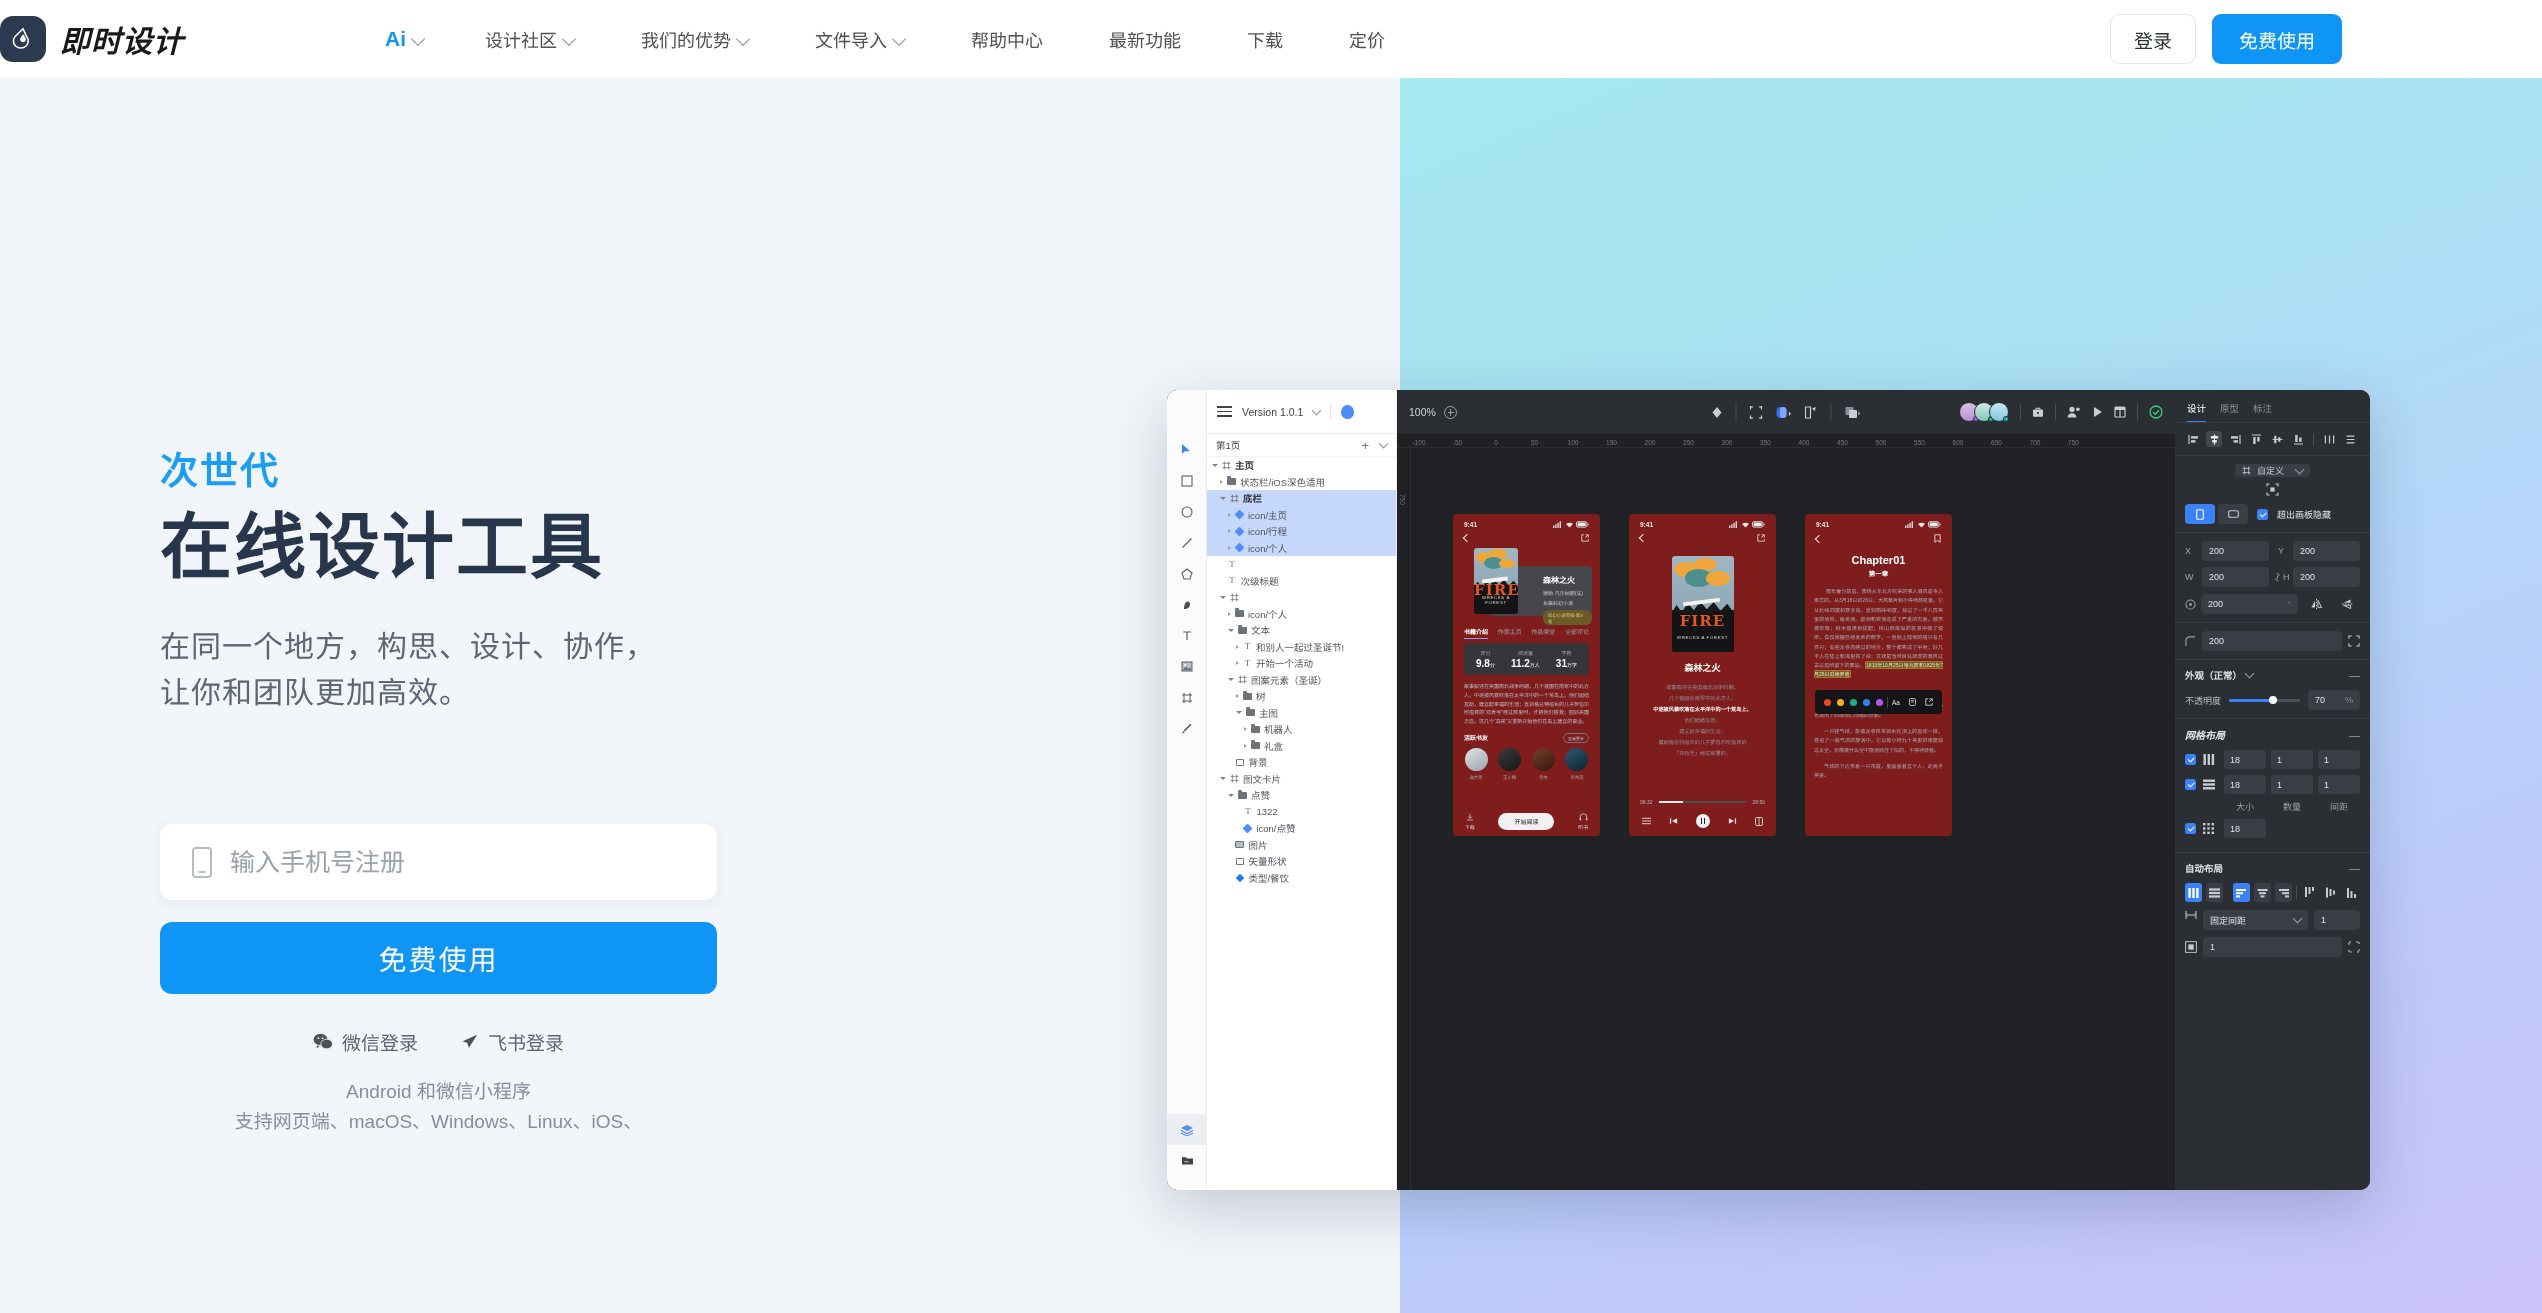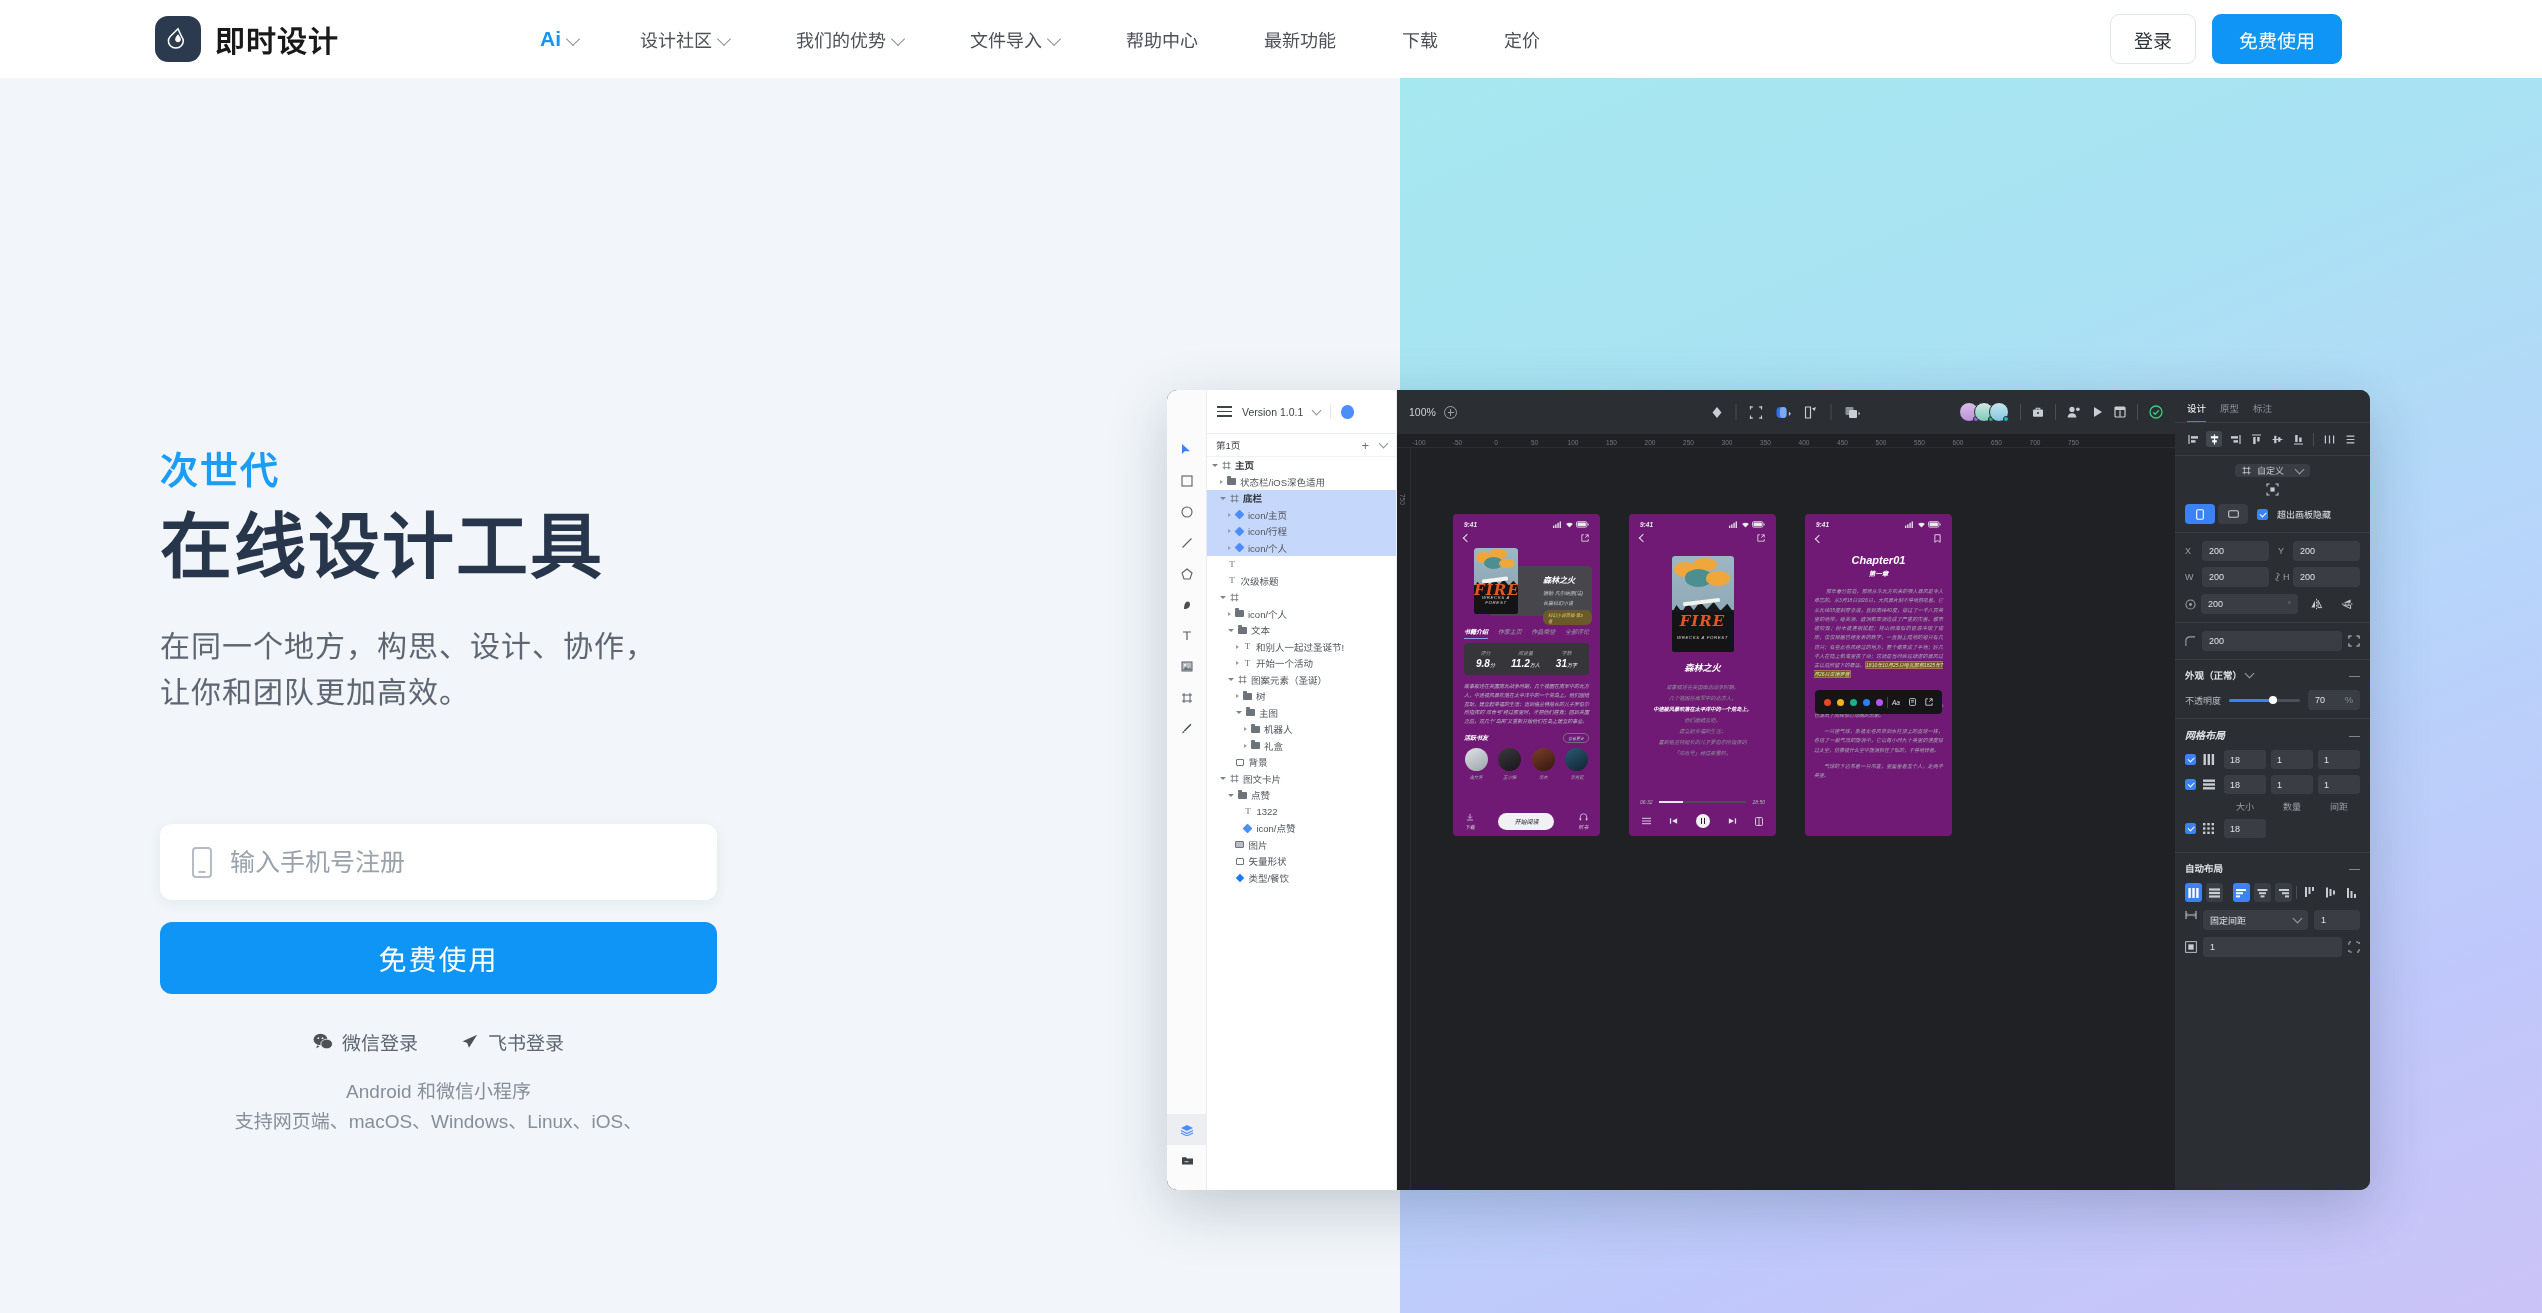--- a/index.html
+++ b/index.html
@@ -10,21 +10,21 @@
     font-family: "Liberation Sans", "DejaVu Sans", sans-serif;
     background: #ffffff;
   }
   #root { position: relative; width: 2542px; height: 1313px; overflow: hidden; }
 
   
   .nav {
     position: absolute; left: 0; top: 0; width: 2542px; height: 78px;
     background: #fff; display: flex; align-items: center; z-index: 50;
   }
-  .brand { display: flex; align-items: center; margin-left: 155px; gap: 14px; }
+  .brand { display: flex; align-items: center; gap: 14px; font-style: italic; }
   .brand-logo {
     width: 46px; height: 46px; border-radius: 13px; background: #2b3a4f;
     display: flex; align-items: center; justify-content: center;
   }
   .brand-name { font-size: 30px; font-weight: bold; color: #19191a; letter-spacing: 1px; }
 
   .nav-menu { display: flex; align-items: center; margin-left: 168px; gap: 0px; }
   .nav-item {
     display: flex; align-items: center; gap: 7px;
     font-size: 18px; color: #4d5156; padding: 0 33px; cursor: pointer; height: 78px;
@@ -197,22 +197,22 @@
     height: 14px; background: #1f2125; border-bottom: 1px solid #2a2d31;
     display: flex; align-items: flex-end; position: relative; overflow: hidden;
   }
   .tick { position: absolute; bottom: 1px; font-size: 6.5px; color: #73787f; transform: translateX(-50%); }
   .ruler-v { position:absolute; left:0; top:58px; bottom:0; width:14px; background:#1f2125; border-right:1px solid #2a2d31;}
   .ruler-v span { position:absolute; left:2px; font-size:6.5px; color:#73787f; writing-mode: vertical-rl; }
   .stage { position:absolute; left:14px; top:58px; right:0; bottom:0; overflow:hidden; }
 
   
   .phone {
-    position:absolute; width:147px; height:322px; background:#701a75; border-radius:4px; overflow:hidden;
-    color:#e9eaec; font-size:6px;font-style:italic;
+    position:absolute; width:147px; height:322px; background:#7f1d1d; border-radius:4px; overflow:hidden;
+    color:#e9eaec; font-size:6px;
   }
   .ph-status { display:flex; align-items:center; justify-content:space-between; padding:7px 11px 0; font-size:6.5px; font-weight:bold; }
   .sig { display:flex; gap:2.5px; align-items:center; }
   .ph-nav { display:flex; align-items:center; justify-content:space-between; padding:6px 11px 0; }
   .arrow-l { width:6px;height:6px;border-left:1.3px solid #e4e6e9;border-bottom:1.3px solid #e4e6e9;transform:rotate(45deg); }
 
   .cover { border-radius:3px; overflow:hidden; position:relative; background:#1b1b1d; }
   .cover .sky { position:absolute; left:0; top:0; right:0; height:56%; background:linear-gradient(#9fb7c4,#8fa9b6); }
   .cover .cloud { position:absolute; border-radius:50%; background:#efa73c; }
   .cover .teal { position:absolute; border-radius:50%; background:#4d8f90; }

